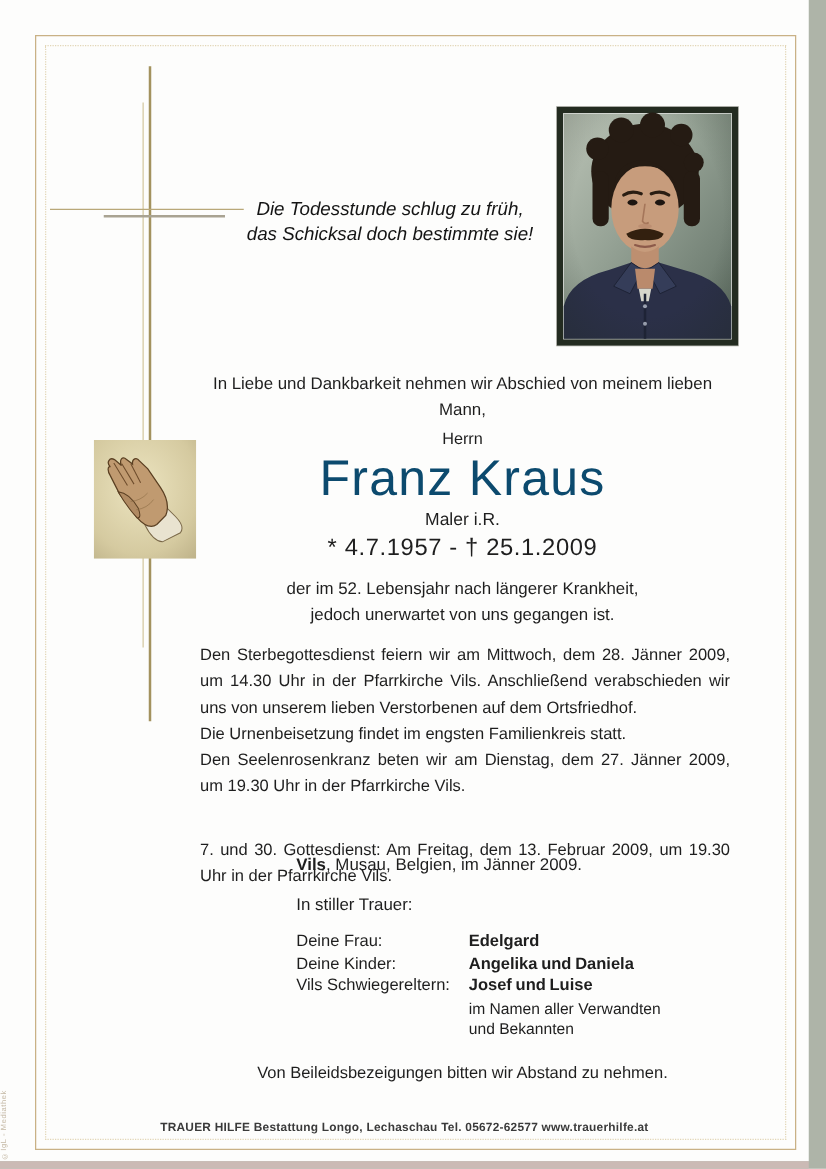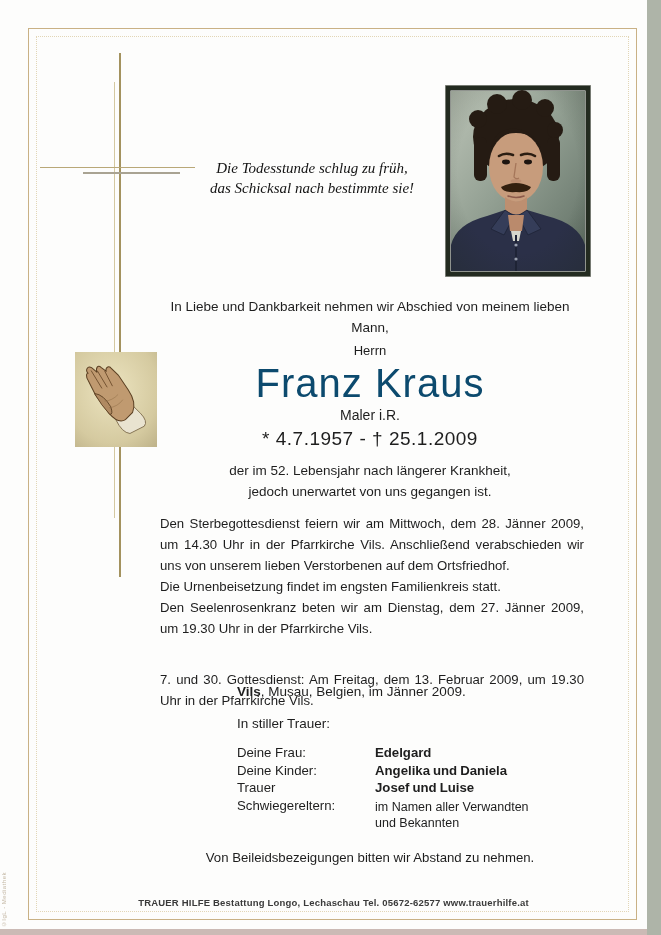--- a/index.html
+++ b/index.html
@@ -33,21 +33,21 @@
   .cross-v-light { position:absolute; left:114px; top:82px;  width:1px; height:436px; background:#d4c8a0; }
   .cross-h-long  { position:absolute; left:40px;  top:167px; width:155px; height:1px; background:#b9a878; }
   .cross-h-short { position:absolute; left:83px;  top:172px; width:97px;  height:2px; background:#a9a392; }
   
   .praying-hands { position:absolute; left:75px; top:352px; width:82px; height:95px; }
   .portrait { position:absolute; left:445px; top:85px; width:146px; height:192px; }
   
   .epigraph {
     position:absolute; left:172px; top:158px; width:280px;
     text-align:center;
-    font-family:Liberation Serif, serif;
+    font-family:Liberation Sans, sans-serif;
     font-style:italic; font-size:15px; line-height:20px; color:#141414;
   }
   .centerblock { position:absolute; left:150px; width:440px; text-align:center; }
   .intro   { top:296px; font-size:13.5px; line-height:21px; }
   .salutation { top:343px; font-size:13px; }
   .deceased-name { top:360px; font-size:40px; line-height:46px; letter-spacing:1px; color:#0c4a6e; }
   .profession { top:407px; font-size:14px; }
   .dates { top:428px; font-size:19px; letter-spacing:0.5px; }
   .passing { top:460px; font-size:13.5px; line-height:21px;text-align:center; }
   .para {
@@ -63,21 +63,21 @@
   .mourning-title { position:absolute; left:237px; top:716px; font-size:13.5px; }
   .mourning-list { position:absolute; left:237px; top:744px; font-size:13.2px; line-height:17.5px; }
   .mourning-row { display:flex; }
   .mourning-label { width:138px; flex:0 0 138px; }
   .mourning-names { font-weight:bold; }
   .mourning-names .conj { font-weight:bold; margin:0 3px; }
   .behalf { position:absolute; left:375px; top:800px; font-size:12.5px; line-height:15.5px; }
   .condolence { position:absolute; left:150px; top:850px; width:440px; text-align:center; font-size:13.2px; }
   .footer-line {
     position:absolute; left:0; top:897px; width:647px;
-    text-align:center; font-size:9.5px; font-weight:bold; color:#3a3a3a; letter-spacing:0.2px;padding-left:10px;
+    text-align:center; font-size:9.5px; font-weight:bold; color:#3a3a3a; letter-spacing:0.2px;
   }
   .watermark {
     position:absolute; left:1px; bottom:2px;
     writing-mode:vertical-rl; transform:rotate(180deg);
     font-size:6px; color:#c4b8a4; letter-spacing:0.5px;
   }
 </style>
 </head>
 <body>
 
@@ -88,21 +88,21 @@
 
   <div>
     <div class="cross-v-dark"></div>
     <div class="cross-v-light"></div>
     <div class="cross-h-long"></div>
     <div class="cross-h-short"></div>
   </div>
 
   <div class="epigraph">
     <div>Die Todesstunde schlug zu früh,</div>
-    <div>das Schicksal nach bestimmte sie!</div>
+    <div>das Schicksal doch bestimmte sie!</div>
   </div>
 
   <div class="portrait">
     <svg width="146" height="192" viewBox="0 0 146 192">
       <defs>
         <linearGradient id="bgGrad" x1="0" y1="0" x2="1" y2="1">
           <stop offset="0" stop-color="#bcc4b7"></stop>
           <stop offset="0.45" stop-color="#93a093"></stop>
           <stop offset="1" stop-color="#5f6e63"></stop>
         </linearGradient>
@@ -217,21 +217,21 @@
         <span>Edelgard</span><span class="conj"></span><span></span>
       </span>
     </div>
     <div class="mourning-row">
       <span class="mourning-label">Deine Kinder:</span>
       <span class="mourning-names">
         <span>Angelika</span><span class="conj">und</span><span>Daniela</span>
       </span>
     </div>
     <div class="mourning-row">
-      <span class="mourning-label">Trauer Schwiegereltern:</span>
+      <span class="mourning-label">Vils Schwiegereltern:</span>
       <span class="mourning-names">
         <span>Josef</span><span class="conj">und</span><span>Luise</span>
       </span>
     </div>
   </div>
 
   <div class="behalf">
     <div>im Namen aller Verwandten</div>
     <div>und Bekannten</div>
   </div>

